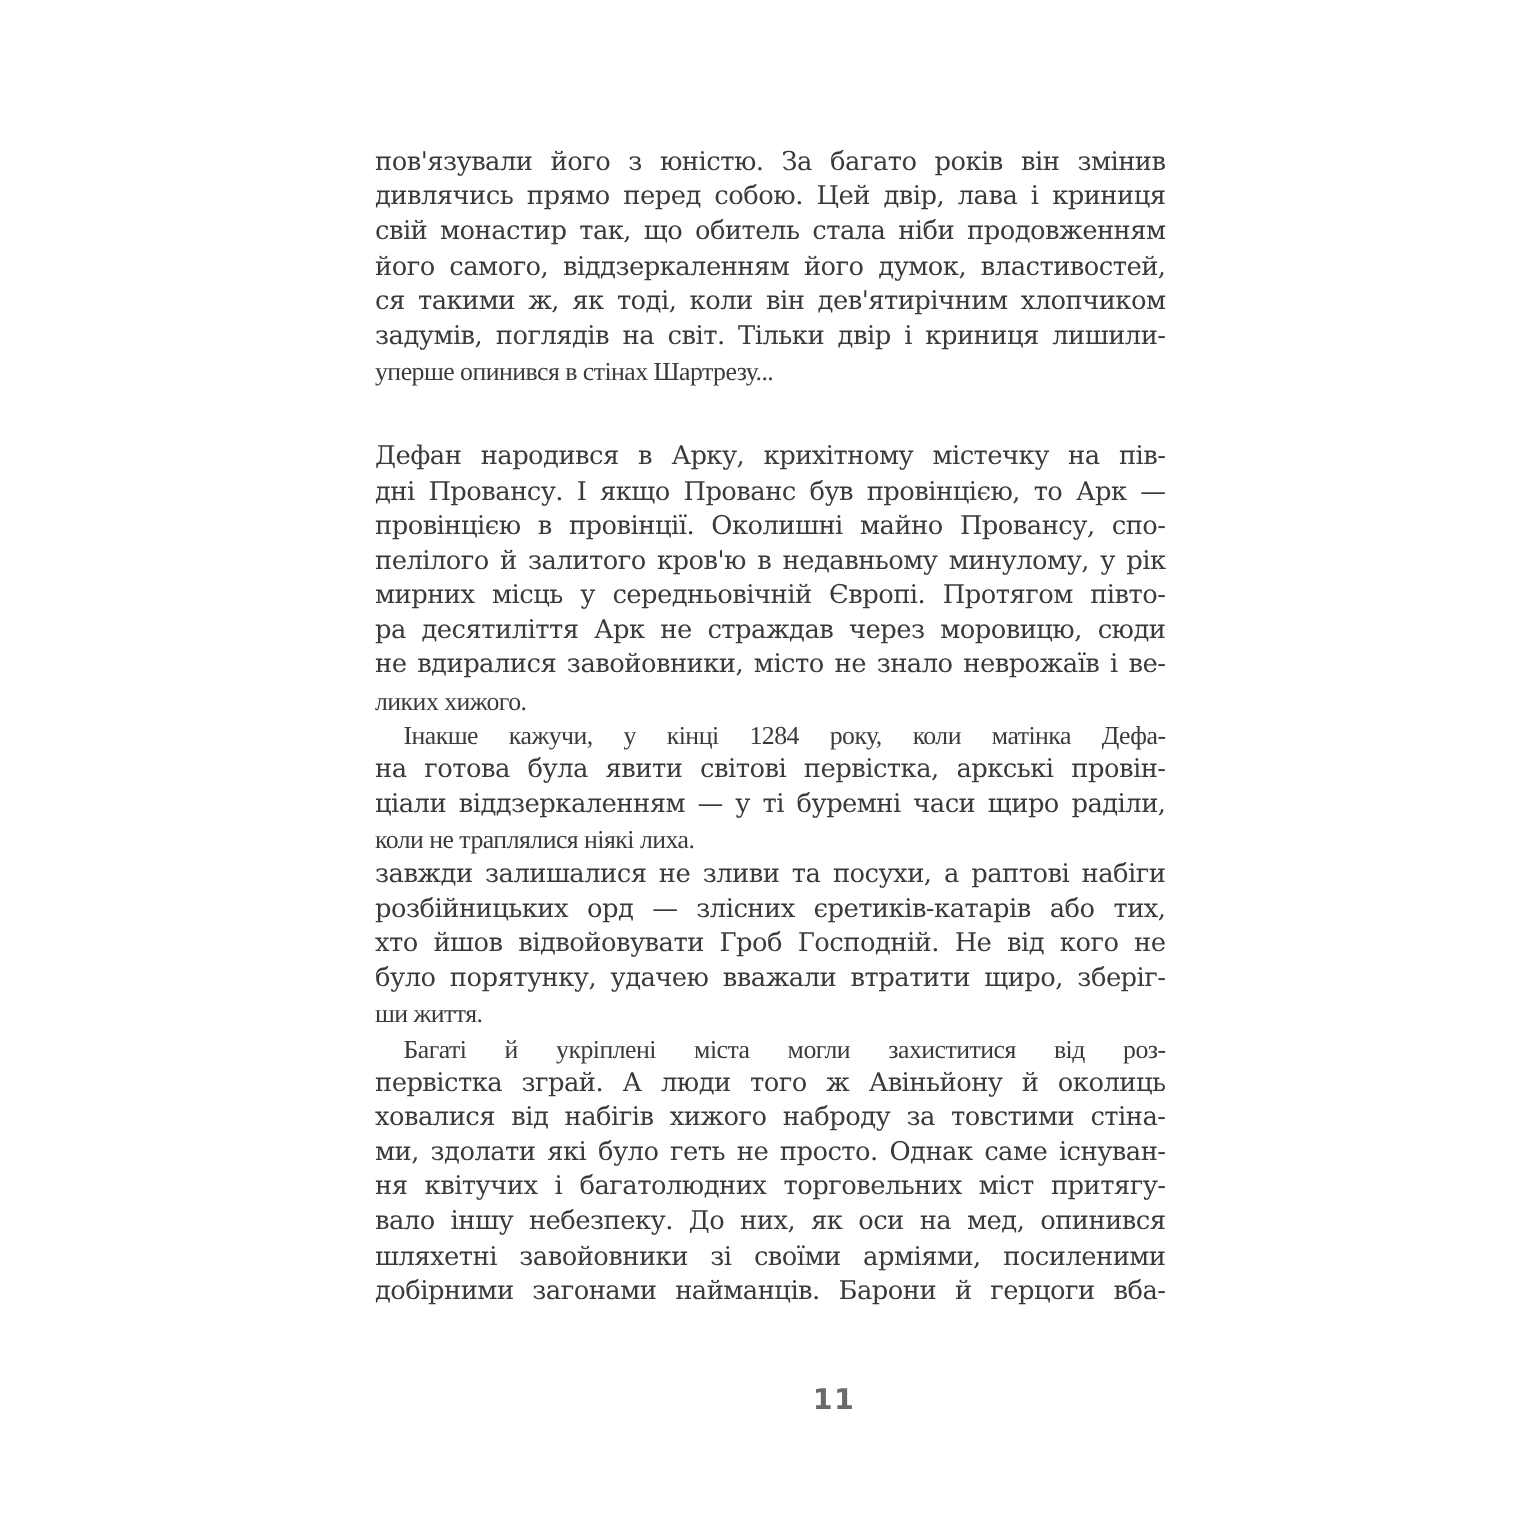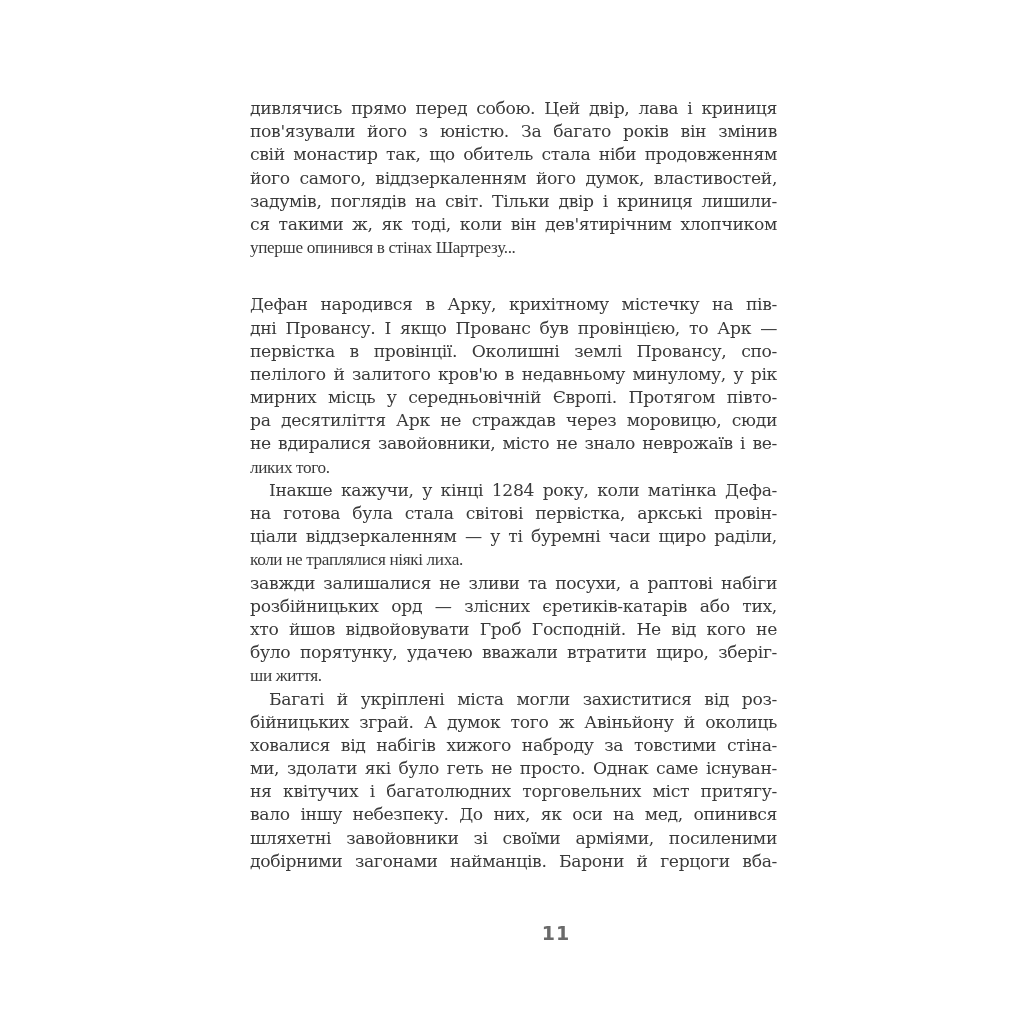--- a/index.html
+++ b/index.html
@@ -16,81 +16,81 @@
   }
   .line {
     display: block;
     white-space: nowrap;
     text-align: justify;
     text-align-last: justify;
     height: 23.2px;
     letter-spacing: -0.35px;
   }
   .line.last { text-align-last: left; font-family: Liberation Serif, serif; }
-  .line.indent { padding-left: 19px; }
+  .line.indent { padding-left: 19px; font-family: Liberation Serif, serif; }
   .para-gap { height: 34px; }
   .page-number {
     position: absolute;
     left: 0; width: 1024px;
     top: 922px;
     text-align: center;
     font-family: "DejaVu Sans", "Liberation Sans", sans-serif;
     font-weight: bold;
     font-size: 19px;
     color: #6a6a6a;
     letter-spacing: 1px;
     margin-left: 44px;
   }
 </style>
 </head>
 <body>
 
 <div class="page">
 
   <div>
+    <span class="line">пов'язували його з юністю. За багато років він змінив</span>
     <span class="line">дивлячись прямо перед собою. Цей двір, лава і криниця</span>
-    <span class="line">пов'язували його з юністю. За багато років він змінив</span>
     <span class="line">свій монастир так, що обитель стала ніби продовженням</span>
     <span class="line">його самого, віддзеркаленням його думок, властивостей,</span>
+    <span class="line">ся такими ж, як тоді, коли він дев'ятирічним хлопчиком</span>
     <span class="line">задумів, поглядів на світ. Тільки двір і криниця лишили-</span>
-    <span class="line">ся такими ж, як тоді, коли він дев'ятирічним хлопчиком</span>
     <span class="line last">уперше опинився в стінах Шартрезу...</span>
   </div>
 
   <div class="para-gap"></div>
 
   <div>
     <span class="line">Дефан народився в Арку, крихітному містечку на пів-</span>
     <span class="line">дні Провансу. І якщо Прованс був провінцією, то Арк —</span>
-    <span class="line">первістка в провінції. Околишні землі Провансу, спо-</span>
+    <span class="line">провінцією в провінції. Околишні майно Провансу, спо-</span>
     <span class="line">пелілого й залитого кров'ю в недавньому минулому, у рік</span>
     <span class="line">мирних місць у середньовічній Європі. Протягом півто-</span>
     <span class="line">ра десятиліття Арк не страждав через моровицю, сюди</span>
     <span class="line">не вдиралися завойовники, місто не знало неврожаїв і ве-</span>
-    <span class="line last">ликих того.</span>
+    <span class="line last">ликих хижого.</span>
   </div>
 
   <div>
     <span class="line indent">Інакше кажучи, у кінці 1284 року, коли матінка Дефа-</span>
-    <span class="line">на готова була стала світові первістка, аркські провін-</span>
+    <span class="line">на готова була явити світові первістка, аркські провін-</span>
     <span class="line">ціали віддзеркаленням — у ті буремні часи щиро раділи,</span>
     <span class="line last">коли не траплялися ніякі лиха.</span>
   </div>
 
   <div>
     <span class="line">завжди залишалися не зливи та посухи, а раптові набіги</span>
     <span class="line">розбійницьких орд — злісних єретиків-катарів або тих,</span>
     <span class="line">хто йшов відвойовувати Гроб Господній. Не від кого не</span>
     <span class="line">було порятунку, удачею вважали втратити щиро, зберіг-</span>
     <span class="line last">ши життя.</span>
   </div>
 
   <div>
     <span class="line indent">Багаті й укріплені міста могли захиститися від роз-</span>
-    <span class="line">бійницьких зграй. А думок того ж Авіньйону й околиць</span>
+    <span class="line">первістка зграй. А люди того ж Авіньйону й околиць</span>
     <span class="line">ховалися від набігів хижого наброду за товстими стіна-</span>
     <span class="line">ми, здолати які було геть не просто. Однак саме існуван-</span>
     <span class="line">ня квітучих і багатолюдних торговельних міст притягу-</span>
     <span class="line">вало іншу небезпеку. До них, як оси  на мед, опинився</span>
     <span class="line">шляхетні завойовники зі своїми арміями, посиленими</span>
     <span class="line">добірними загонами найманців. Барони й герцоги вба-</span>
   </div>
 
 </div>
 

